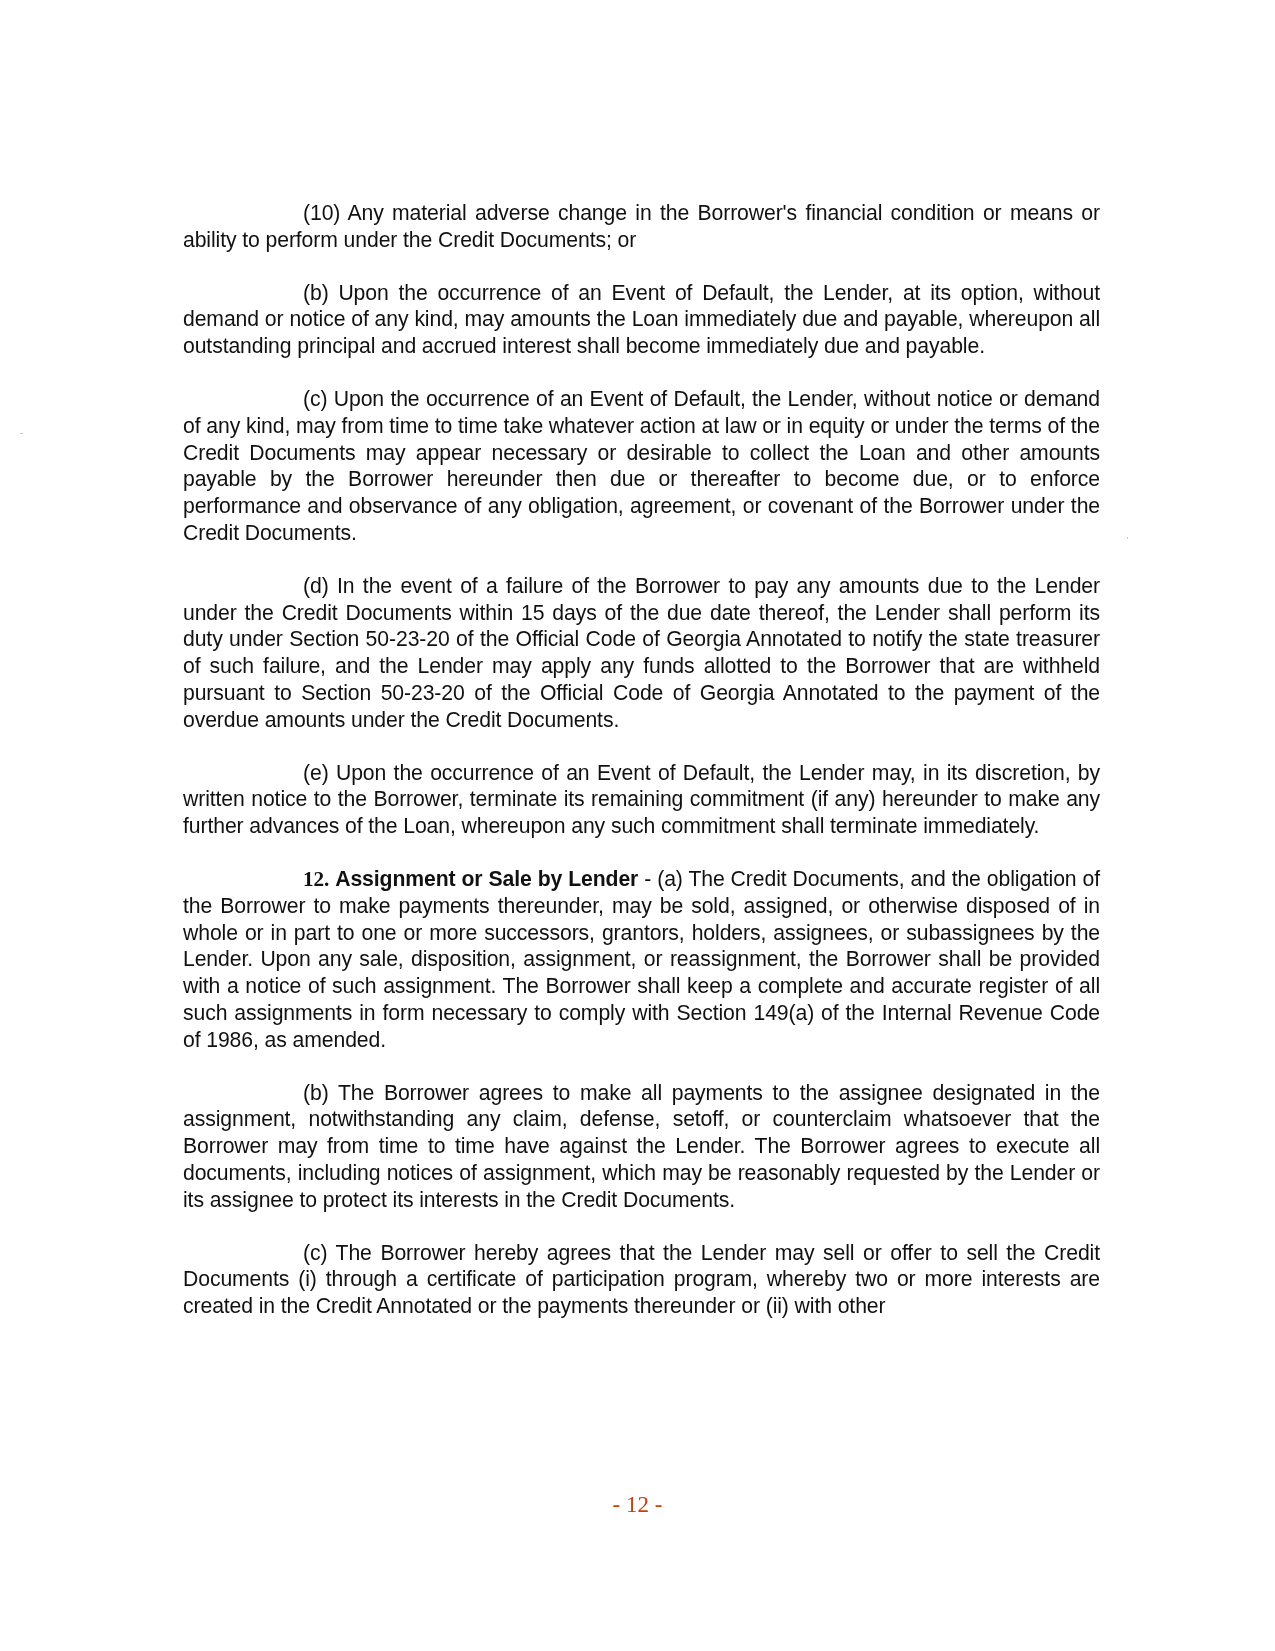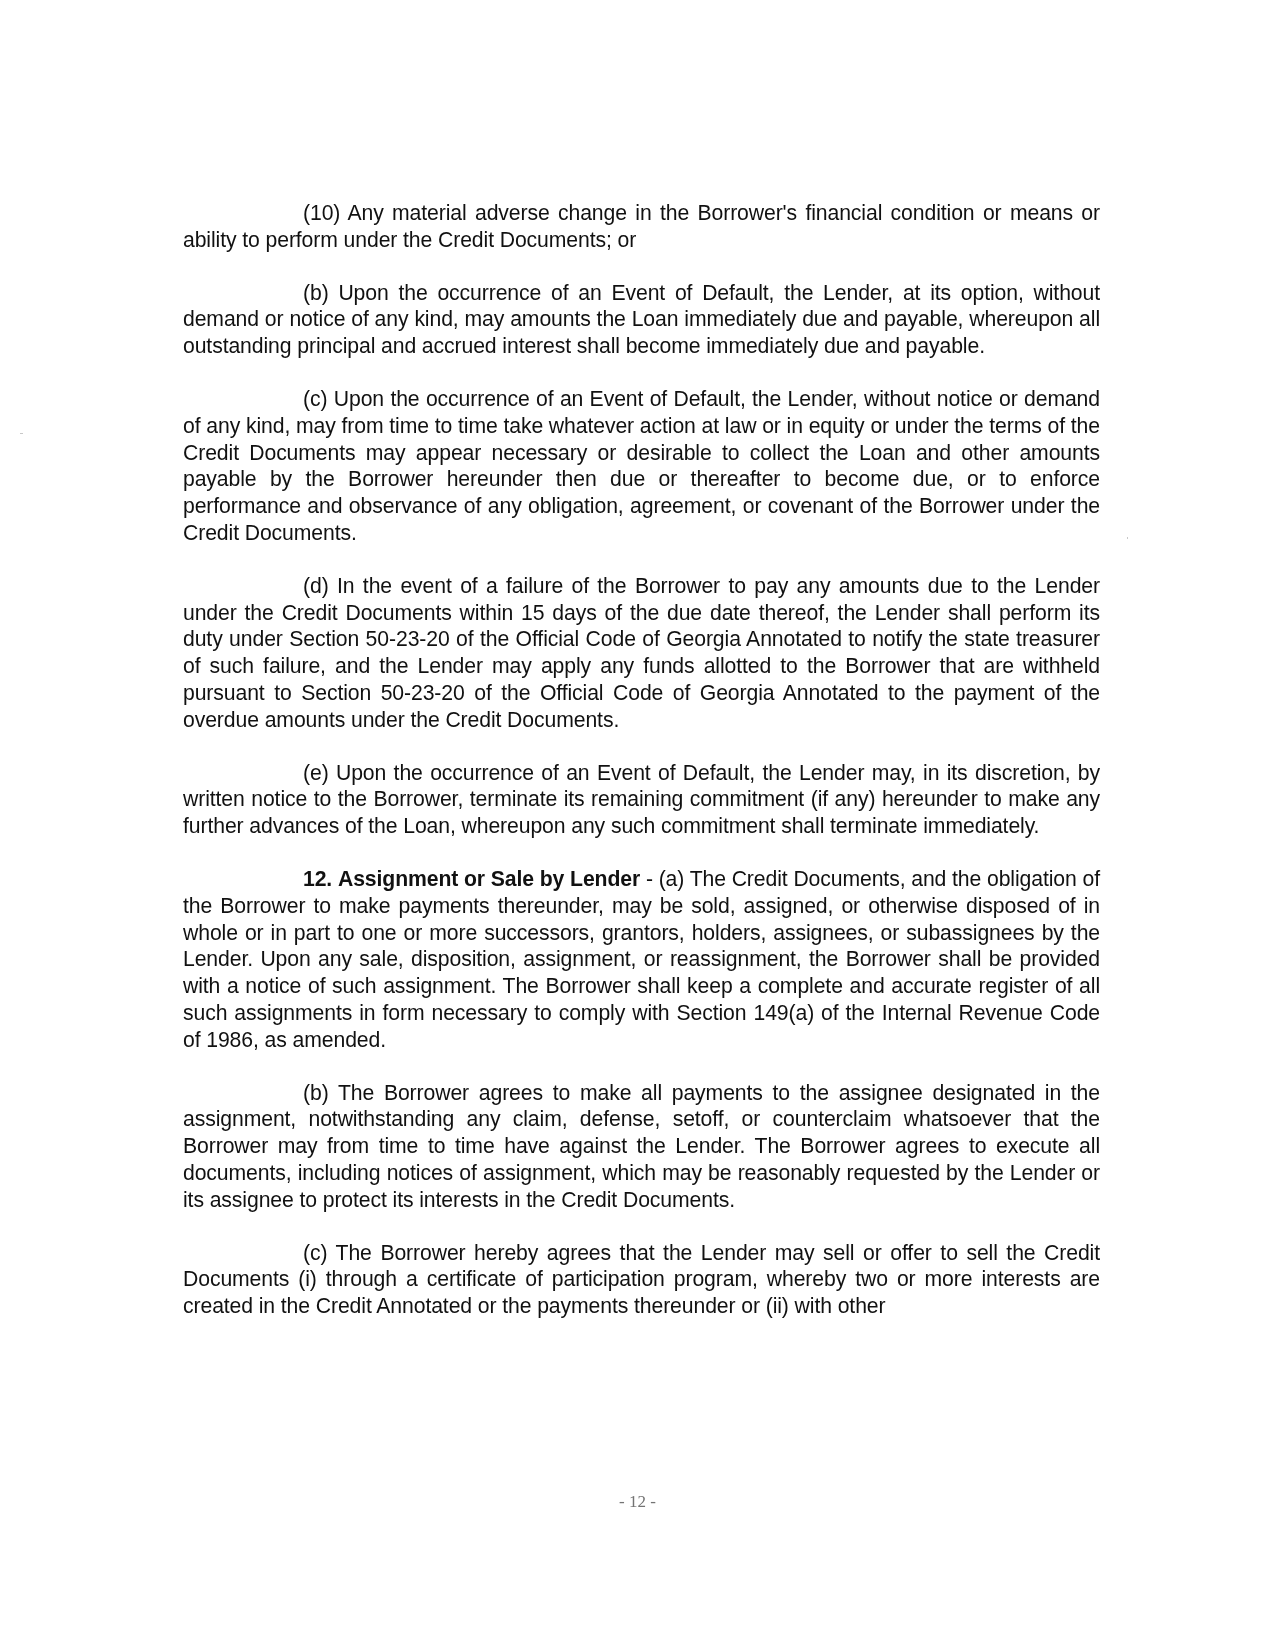--- a/index.html
+++ b/index.html
@@ -25,33 +25,34 @@
     .para {
       font-size: 21.2px;
       line-height: 26.8px;
       text-align: justify;
       text-indent: 120px;
       margin: 0 0 26px 0;
       letter-spacing: -0.1px;
     }
     .sec-num {
       font-weight: bold;
+      font-family: Liberation Serif, serif;
     }
     .sec-title {
       font-weight: bold;
     }
     .page-number {
       position: absolute;
       top: 1492px;
       left: 0;
       width: 1275px;
       text-align: center;
       font-family: "Liberation Serif", serif;
-      font-size: 17px;
-      color: #737373;
+      font-size: 23px;
+      color: #c2410c;
     }
     .speck {
       position: absolute;
       width: 3px;
       height: 1px;
       background: #c8c8c8;
     }
   </style>
 </head>
 <body>

